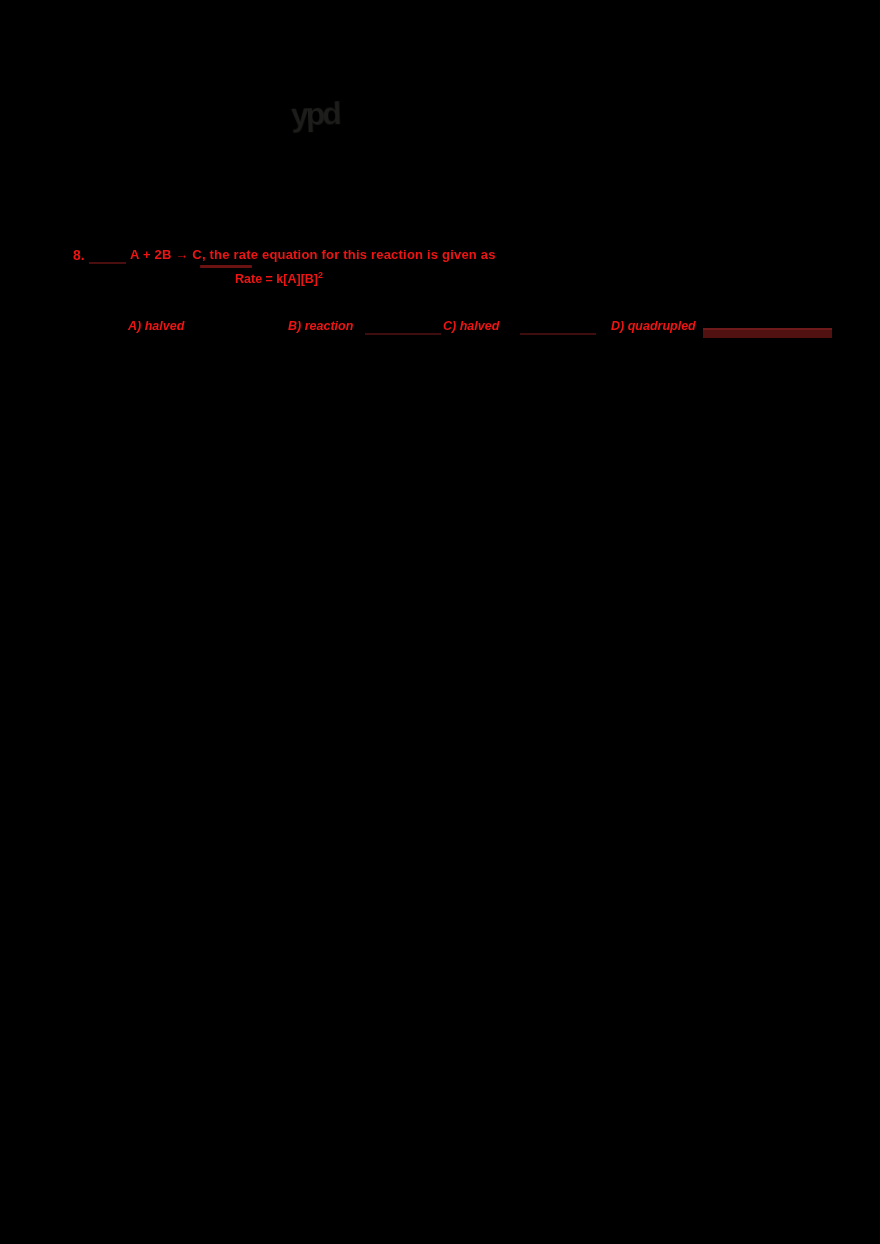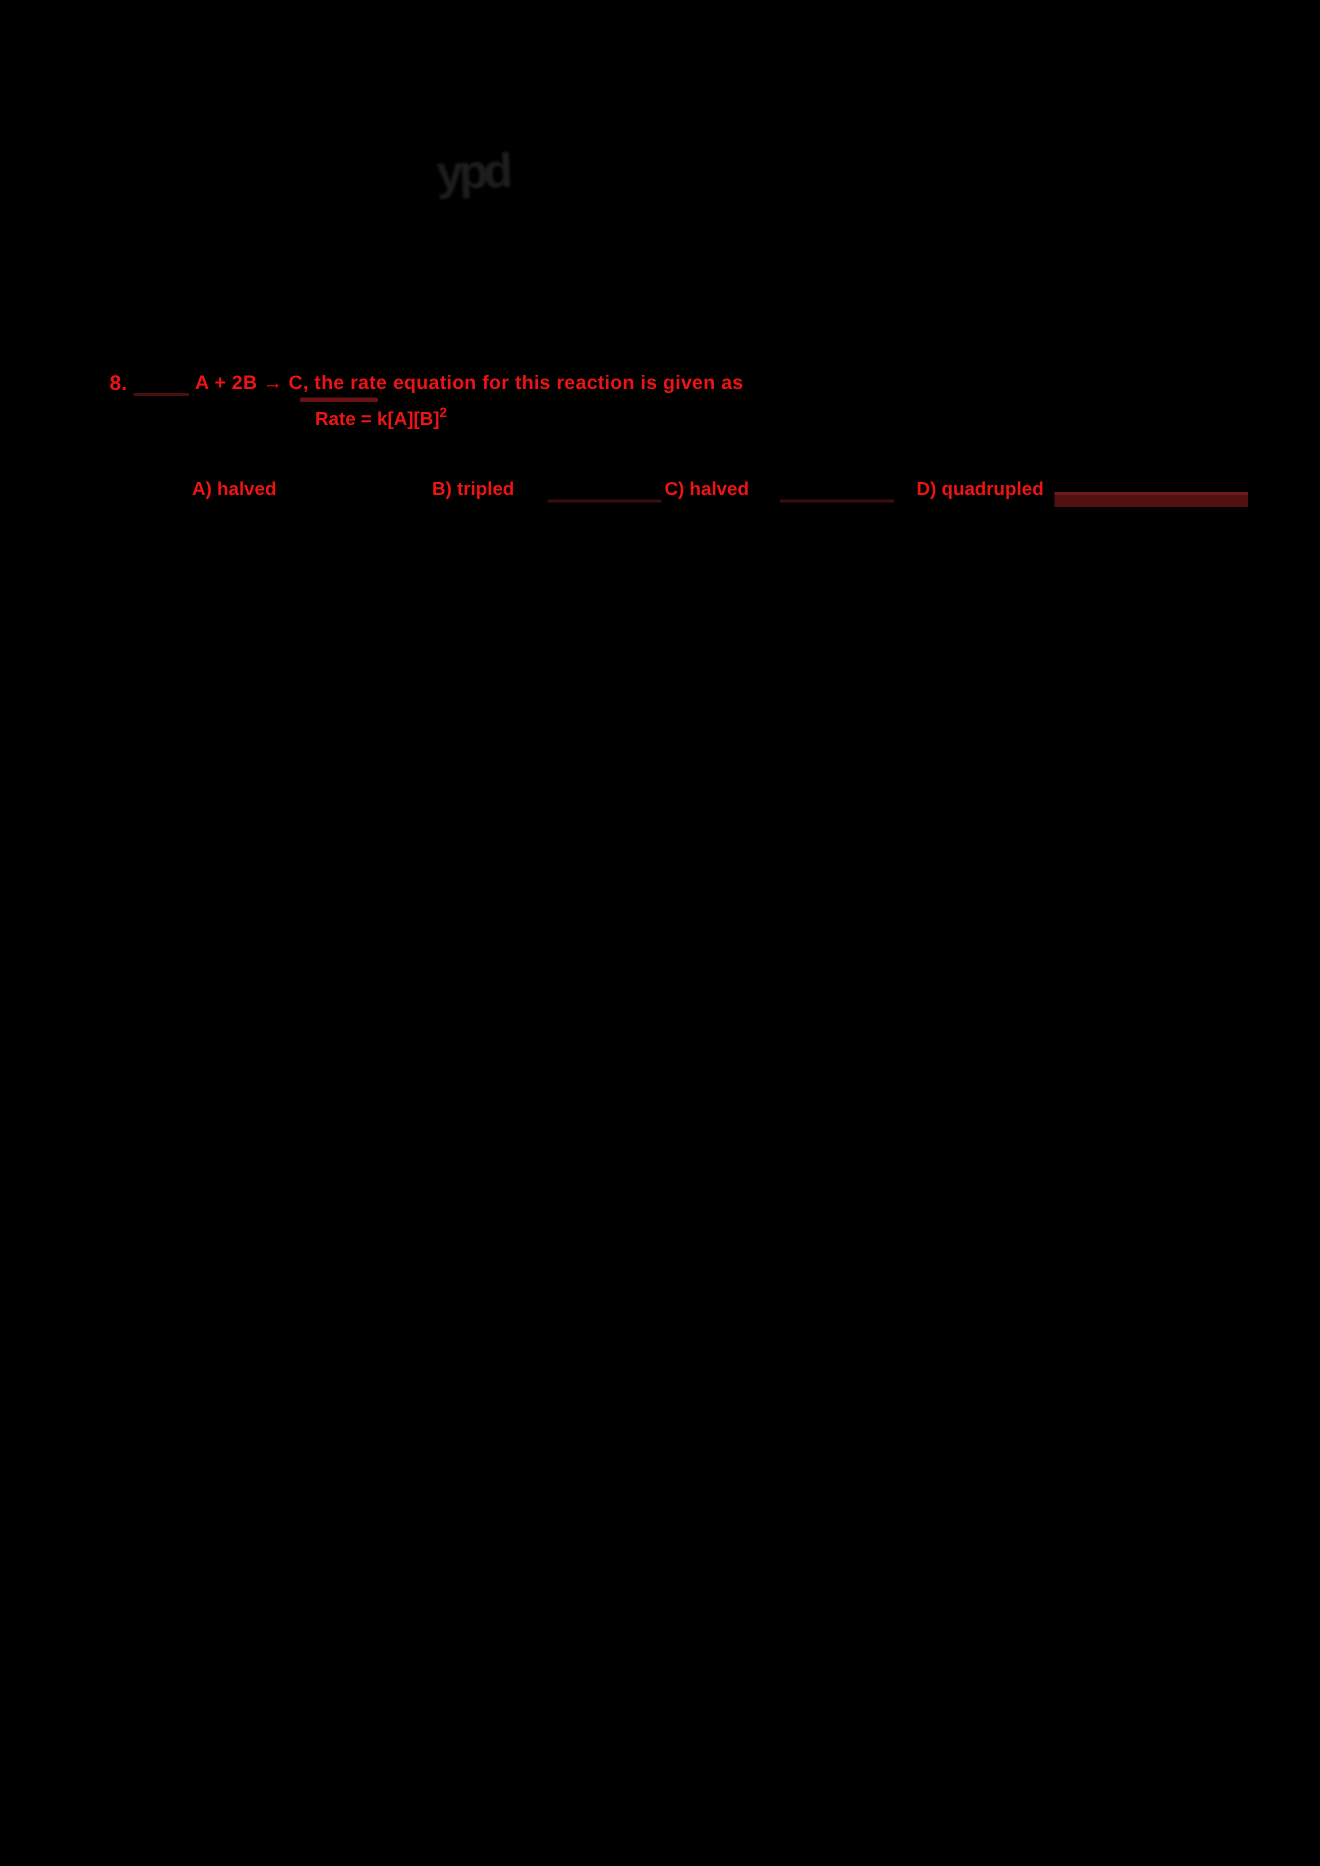--- a/index.html
+++ b/index.html
@@ -31,30 +31,30 @@
   }
   .stem1{
     position:absolute;left:130px;top:247px;
     font-size:13px;letter-spacing:0.2px;white-space:nowrap;
   }
   .eq-annotation{
     position:absolute;left:200px;top:265px;
     width:52px;height:3px;background:#6b1212;border-radius:1px;
   }
   .equation{
-    position:absolute;left:174px;top:270px;
+    position:absolute;left:199px;top:270px;
     font-size:12.5px;white-space:nowrap;padding-left:36px;
   }
   .equation sup{font-size:9px;}
   .stem2{
     position:absolute;left:130px;top:287px;
     font-size:12.5px;letter-spacing:0.1px;white-space:nowrap;
   }
   .options-row{
-    position:absolute;left:0;top:319px;width:876px;height:20px;
+    position:absolute;left:0;top:319px;width:876px;height:20px;font-style:italic;
   }
   .option{
     position:absolute;top:0;
     font-size:12.5px;white-space:nowrap;
   }
   .opt-a{left:128px;}
   .opt-b{left:288px;}
   .opt-c{left:443px;}
   .opt-d{left:611px;}
   .opt-underline{
@@ -90,21 +90,21 @@
 
   <div class="options-row">
 
     <div class="option opt-a red">
       <span>A)</span>
       <span>halved</span>
     </div>
 
     <div class="option opt-b red">
       <span>B)</span>
-      <span>tripled</span>
+      <span>reaction</span>
     </div>
     <div class="opt-underline ul-b"></div>
 
     <div class="option opt-c red">
       <span>C)</span>
       <span>halved</span>
     </div>
     <div class="opt-underline ul-c"></div>
 
     <div class="option opt-d red">

